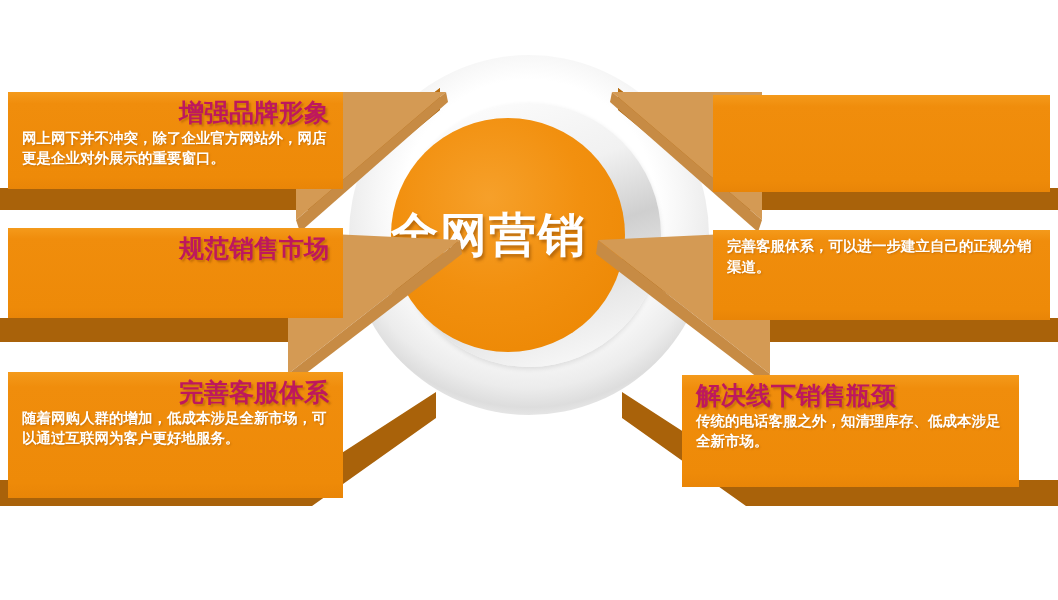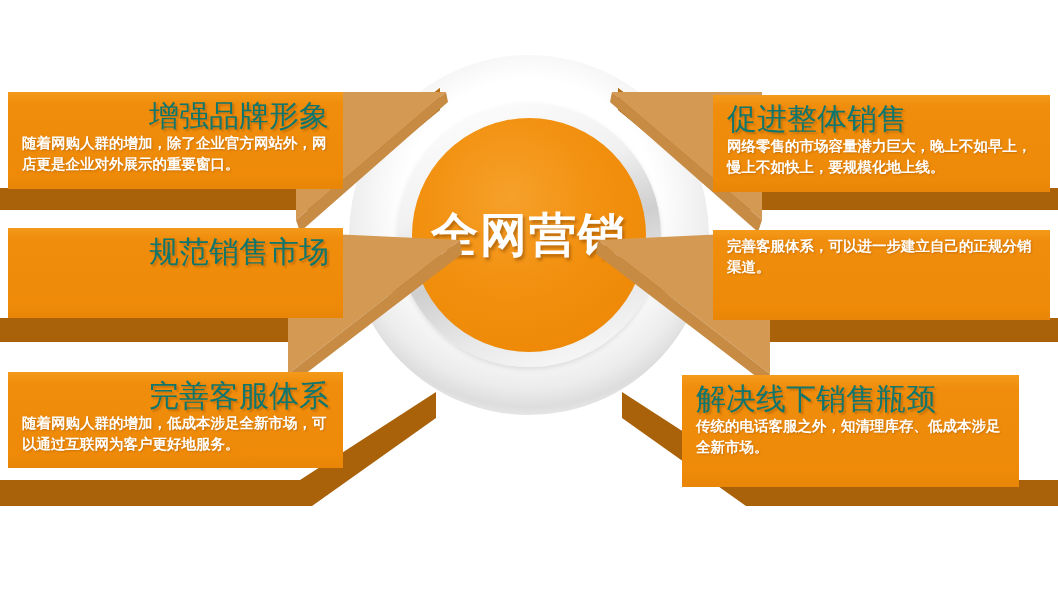--- a/index.html
+++ b/index.html
@@ -37,30 +37,30 @@
     top: 103px;
     width: 264px;
     height: 264px;
     border-radius: 50%;
     background: linear-gradient(160deg, #ffffff 0%, #f1f1f1 35%, #cfcfcf 55%, #e9e9e9 75%, #ffffff 100%);
     box-shadow: 0 2px 5px rgba(0,0,0,0.10);
     z-index: 2;
   }
   .center-circle {
     position: absolute;
-    left: 412px;
+    left: 391px;
     top: 118px;
     width: 234px;
     height: 234px;
     border-radius: 50%;
     background: radial-gradient(circle at 42% 34%, #f6a02a 0%, #f2900f 45%, #ee8a07 75%, #e8850a 100%);
     z-index: 3;
     display: flex;
     align-items: center;
-    justify-content: center;
+    justify-content: flex-start;
   }
   .center-label {
     color: #ffffff;
     font-size: 47px;
     font-weight: bold;
     letter-spacing: 2px;
     text-shadow: 2px 3px 3px rgba(120,60,0,0.45);
     white-space: nowrap;
   }
 
@@ -78,24 +78,24 @@
     position: absolute;
     inset: 0;
     background: linear-gradient(180deg, #f49a1b 0%, #f08d0c 12%, #ee8a08 88%, #e98507 100%);
   }
   .panel-txt {
     position: relative;
     z-index: 2;
     padding: 6px 14px 6px 14px;
   }
   .p-title {
-    font-size: 30px;
-    font-weight: normal;
+    font-size: 25px;
+    font-weight: bold;
     line-height: 1.18;
-    color: #0f766e;
+    color: #be185d;
     text-shadow: 2px 2px 2px rgba(140,70,0,0.40);
     white-space: nowrap;
   }
   .p-desc {
     font-size: 14.5px;
     font-weight: bold;
     line-height: 1.42;
     color: #ffffff;
     text-shadow: 1px 1px 2px rgba(140,70,0,0.38);
   }
@@ -166,45 +166,41 @@
   </svg>
 
   <svg class="wedge" style="left:588px; top:340px; width:470px; height:190px;" viewBox="0 0 470 190">
     <polygon points="470,140 170,140 34,52 34,78 158,166 470,166" fill="#a9620a"></polygon>
   </svg>
 
   <div class="panel left" style="left:8px; top:92px; width:335px; height:97px;">
     <div class="panel-body-box"></div>
     <div class="panel-txt">
       <div class="p-title">增强品牌形象</div>
-      <div class="p-desc">随着网购人群的增加，除了企业官方网站外，网店更是企业对外展示的重要窗口。</div>
+      <div class="p-desc">网上网下并不冲突，除了企业官方网站外，网店更是企业对外展示的重要窗口。</div>
     </div>
   </div>
 
   <div class="panel left" style="left:8px; top:228px; width:335px; height:90px;padding-left:24px;">
     <div class="panel-body-box"></div>
     <div class="panel-txt">
       <div class="p-title">规范销售市场</div>
     </div>
   </div>
 
-  <div class="panel left" style="left:8px; top:372px; width:335px; height:96px;">
+  <div class="panel left" style="left:8px; top:372px; width:335px; height:126px;">
     <div class="panel-body-box"></div>
     <div class="panel-txt">
       <div class="p-title">完善客服体系</div>
       <div class="p-desc">随着网购人群的增加，低成本涉足全新市场，可以通过互联网为客户更好地服务。</div>
     </div>
   </div>
 
   <div class="panel right" style="left:713px; top:95px; width:337px; height:97px;">
     <div class="panel-body-box"></div>
-    <div class="panel-txt">
-      <div class="p-title">促进整体销售</div>
-      <div class="p-desc">网络零售的市场容量潜力巨大，晚上不如早上，慢上不如快上，要规模化地上线。</div>
-    </div>
   </div>
 
   <div class="panel right" style="left:713px; top:230px; width:337px; height:90px;">
     <div class="panel-body-box"></div>
     <div class="panel-txt">
       <div class="p-desc">完善客服体系，可以进一步建立自己的正规分销渠道。</div>
     </div>
   </div>
 
   <div class="panel right" style="left:682px; top:375px; width:337px; height:112px;">

